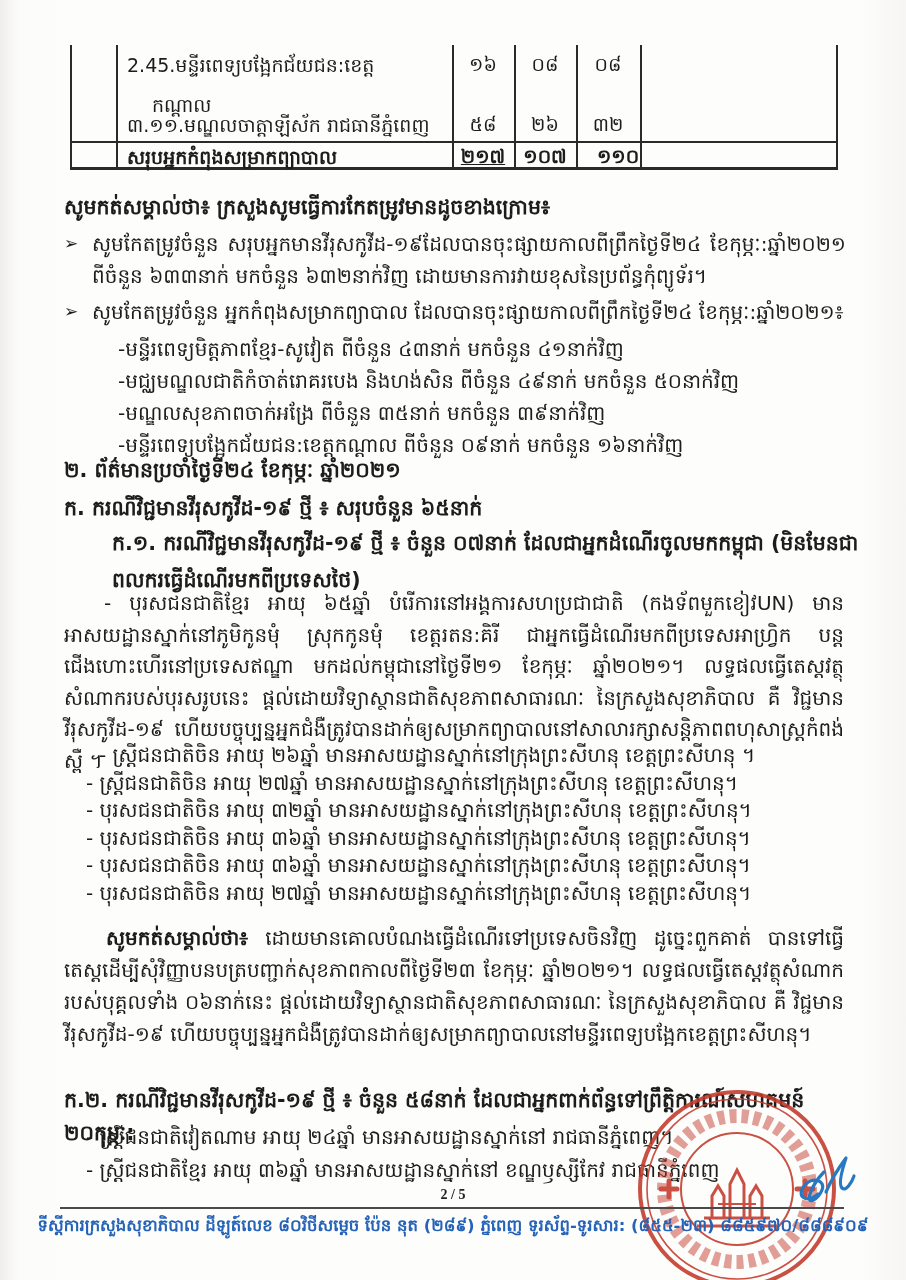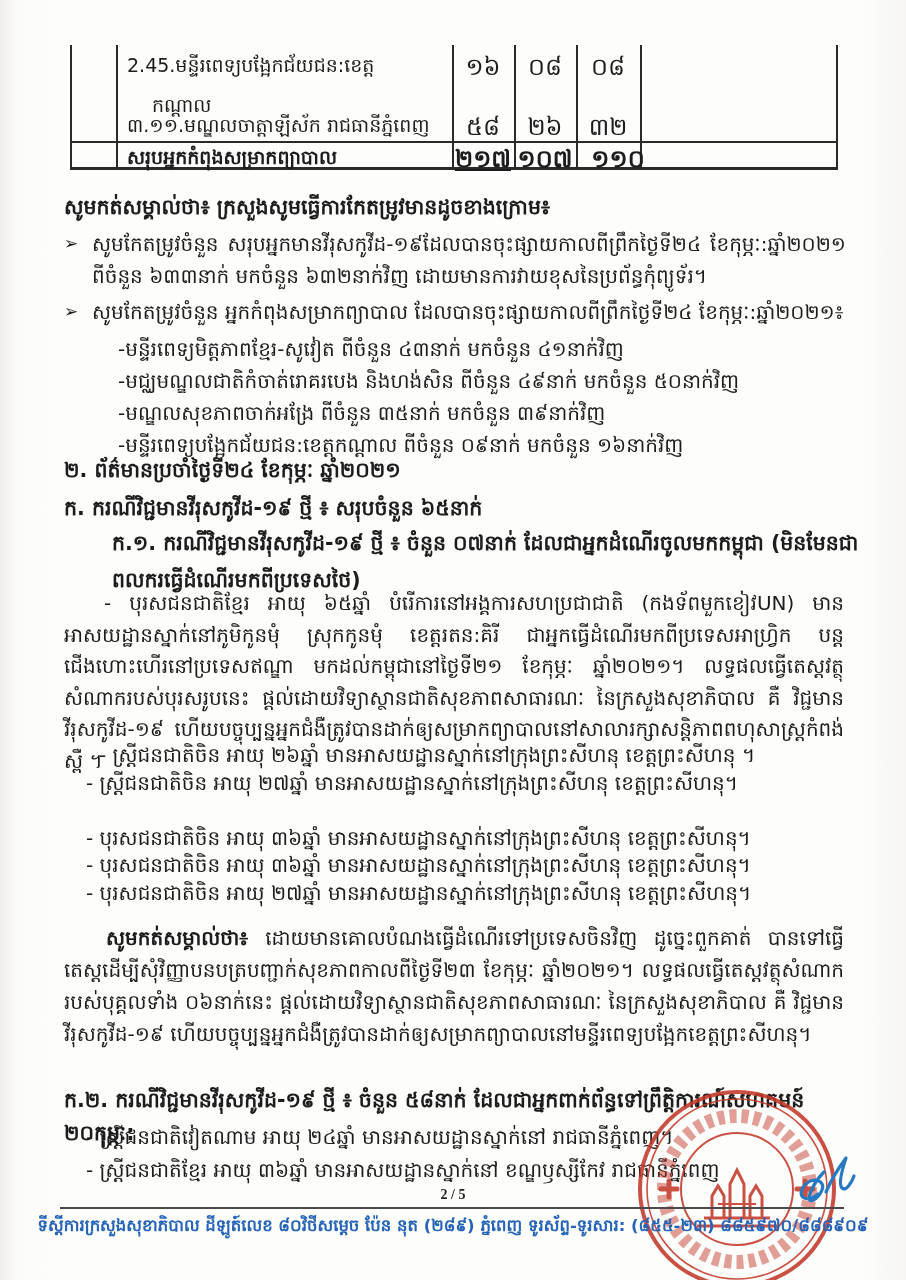--- a/index.html
+++ b/index.html
@@ -7,21 +7,21 @@
     position:relative;width:906px;height:1280px;margin:0 auto;
     background:
       linear-gradient(90deg, #efeeec 0px, #fbfbfa 18px, #fdfdfc 60px, #fdfdfc 860px, #f6f5f3 906px);
     font-family:"DejaVu Sans","Liberation Sans",sans-serif;
     color:#1c1c1c;overflow:hidden;
   }
   
   .vline{position:absolute;width:2px;background:#2a2a2a;}
   .hline{position:absolute;height:2px;background:#2a2a2a;}
   .cellTxt{position:absolute;font-size:19px;line-height:26px;white-space:nowrap;}
-  .num{position:absolute;font-size:24px;text-align:center;}
+  .num{position:absolute;font-size:19px;text-align:center;}
   .bold{font-weight:700;}
   
   .h-bold{position:absolute;left:64px;width:780px;font-size:20.5px;font-weight:700;line-height:33px;}
   .para{position:absolute;left:64px;width:780px;font-size:20px;line-height:31.5px;text-align:justify;margin-top:8px;}
   .bullet-row{position:absolute;left:64px;width:782px;display:flex;align-items:flex-start;}
   .bullet-marker{flex:0 0 28px;font-size:17px;line-height:31px;}
   .bullet-text{flex:1;font-size:20px;line-height:32px;text-align:justify;}
   .sub-item{position:absolute;left:118px;width:700px;font-size:20px;line-height:31px;white-space:nowrap;}
   .case-line{position:absolute;left:86px;width:740px;font-size:20px;line-height:27.5px;white-space:nowrap;}
   .indent1{ text-indent:40px; }
@@ -88,20 +88,21 @@
   <div class="sub-item" style="top:430px;">-មន្ទីរពេទ្យបង្អែកជ័យជន:ខេត្តកណ្តាល ពីចំនួន ០៩នាក់ មកចំនួន ១៦នាក់វិញ</div>
 
   <div class="h-bold" style="top:454px;">២. ព័ត៌មានប្រចាំថ្ងៃទី២៤ ខែកុម្ភៈ ឆ្នាំ២០២១</div>
   <div class="h-bold" style="top:492px;">ក. ករណីវិជ្ជមានវីរុសកូវីដ-១៩ ថ្មី ៖ សរុបចំនួន ៦៥នាក់</div>
   <div class="h-bold" style="top:525px;line-height:37px;margin-left:48px;">ក.១. ករណីវិជ្ជមានវីរុសកូវីដ-១៩ ថ្មី ៖ ចំនួន ០៧នាក់ ដែលជាអ្នកដំណើរចូលមកកម្ពុជា (មិនមែនជាពលករធ្វើដំណើរមកពីប្រទេសថៃ)</div>
 
   <div class="para indent1" style="top:580px;">- បុរសជនជាតិខ្មែរ អាយុ ៦៥ឆ្នាំ បំរើការនៅអង្គការសហប្រជាជាតិ (កងទ័ពមួកខៀវUN) មានអាសយដ្ឋានស្នាក់នៅភូមិកូនមុំ ស្រុកកូនមុំ ខេត្តរតន:គិរី ជាអ្នកធ្វើដំណើរមកពីប្រទេសអាហ្រ្វិក បន្តជើងហោះហើរនៅប្រទេសឥណ្ឌា មកដល់កម្ពុជានៅថ្ងៃទី២១ ខែកុម្ភៈ ឆ្នាំ២០២១។ លទ្ធផលធ្វើតេស្តវត្ថុសំណាករបស់បុរសរូបនេះ ផ្តល់ដោយវិទ្យាស្ថានជាតិសុខភាពសាធារណៈ នៃក្រសួងសុខាភិបាល គឺ វិជ្ជមានវីរុសកូវីដ-១៩ ហើយបច្ចុប្បន្នអ្នកជំងឺត្រូវបានដាក់ឲ្យសម្រាកព្យាបាលនៅសាលារក្សាសន្តិភាពពហុសាស្រ្តកំពង់ស្ពឺ ។</div>
 
   <div class="case-line" style="top:742px;margin-left:13px;">- ស្រ្តីជនជាតិចិន អាយុ ២៦ឆ្នាំ មានអាសយដ្ឋានស្នាក់នៅក្រុងព្រះសីហនុ ខេត្តព្រះសីហនុ ។</div>
   <div class="case-line" style="top:769.5px;">- ស្រ្តីជនជាតិចិន អាយុ ២៧ឆ្នាំ មានអាសយដ្ឋានស្នាក់នៅក្រុងព្រះសីហនុ ខេត្តព្រះសីហនុ។</div>
+  <div class="case-line" style="top:797px;">- បុរសជនជាតិចិន អាយុ ៣២ឆ្នាំ មានអាសយដ្ឋានស្នាក់នៅក្រុងព្រះសីហនុ ខេត្តព្រះសីហនុ។</div>
   <div class="case-line" style="top:824.5px;">- បុរសជនជាតិចិន អាយុ ៣៦ឆ្នាំ មានអាសយដ្ឋានស្នាក់នៅក្រុងព្រះសីហនុ ខេត្តព្រះសីហនុ។</div>
   <div class="case-line" style="top:852px;">- បុរសជនជាតិចិន អាយុ ៣៦ឆ្នាំ មានអាសយដ្ឋានស្នាក់នៅក្រុងព្រះសីហនុ ខេត្តព្រះសីហនុ។</div>
   <div class="case-line" style="top:879.5px;">- បុរសជនជាតិចិន អាយុ ២៧ឆ្នាំ មានអាសយដ្ឋានស្នាក់នៅក្រុងព្រះសីហនុ ខេត្តព្រះសីហនុ។</div>
 
   <div class="para" style="top:914px;line-height:32px;text-indent:42px;">
     <span class="bold">សូមកត់សម្គាល់ថា៖ </span><span>ដោយមានគោលបំណងធ្វើដំណើរទៅប្រទេសចិនវិញ ដូច្នេះពួកគាត់ បានទៅធ្វើតេស្តដើម្បីសុំវិញ្ញាបនបត្របញ្ជាក់សុខភាពកាលពីថ្ងៃទី២៣  ខែកុម្ភៈ  ឆ្នាំ២០២១។ លទ្ធផលធ្វើតេស្តវត្ថុសំណាករបស់បុគ្គលទាំង ០៦នាក់នេះ ផ្តល់ដោយវិទ្យាស្ថានជាតិសុខភាពសាធារណៈ នៃក្រសួងសុខាភិបាល គឺ វិជ្ជមានវីរុសកូវីដ-១៩ ហើយបច្ចុប្បន្នអ្នកជំងឺត្រូវបានដាក់ឲ្យសម្រាកព្យាបាលនៅមន្ទីរពេទ្យបង្អែកខេត្តព្រះសីហនុ។</span>
   </div>
 
   <div class="h-bold" style="top:1084px;">ក.២. ករណីវិជ្ជមានវីរុសកូវីដ-១៩ ថ្មី ៖ ចំនួន ៥៨នាក់ ដែលជាអ្នកពាក់ព័ន្ធទៅព្រឹត្តិការណ៍សហគមន៍ ២០កុម្ភៈ:</div>
 

